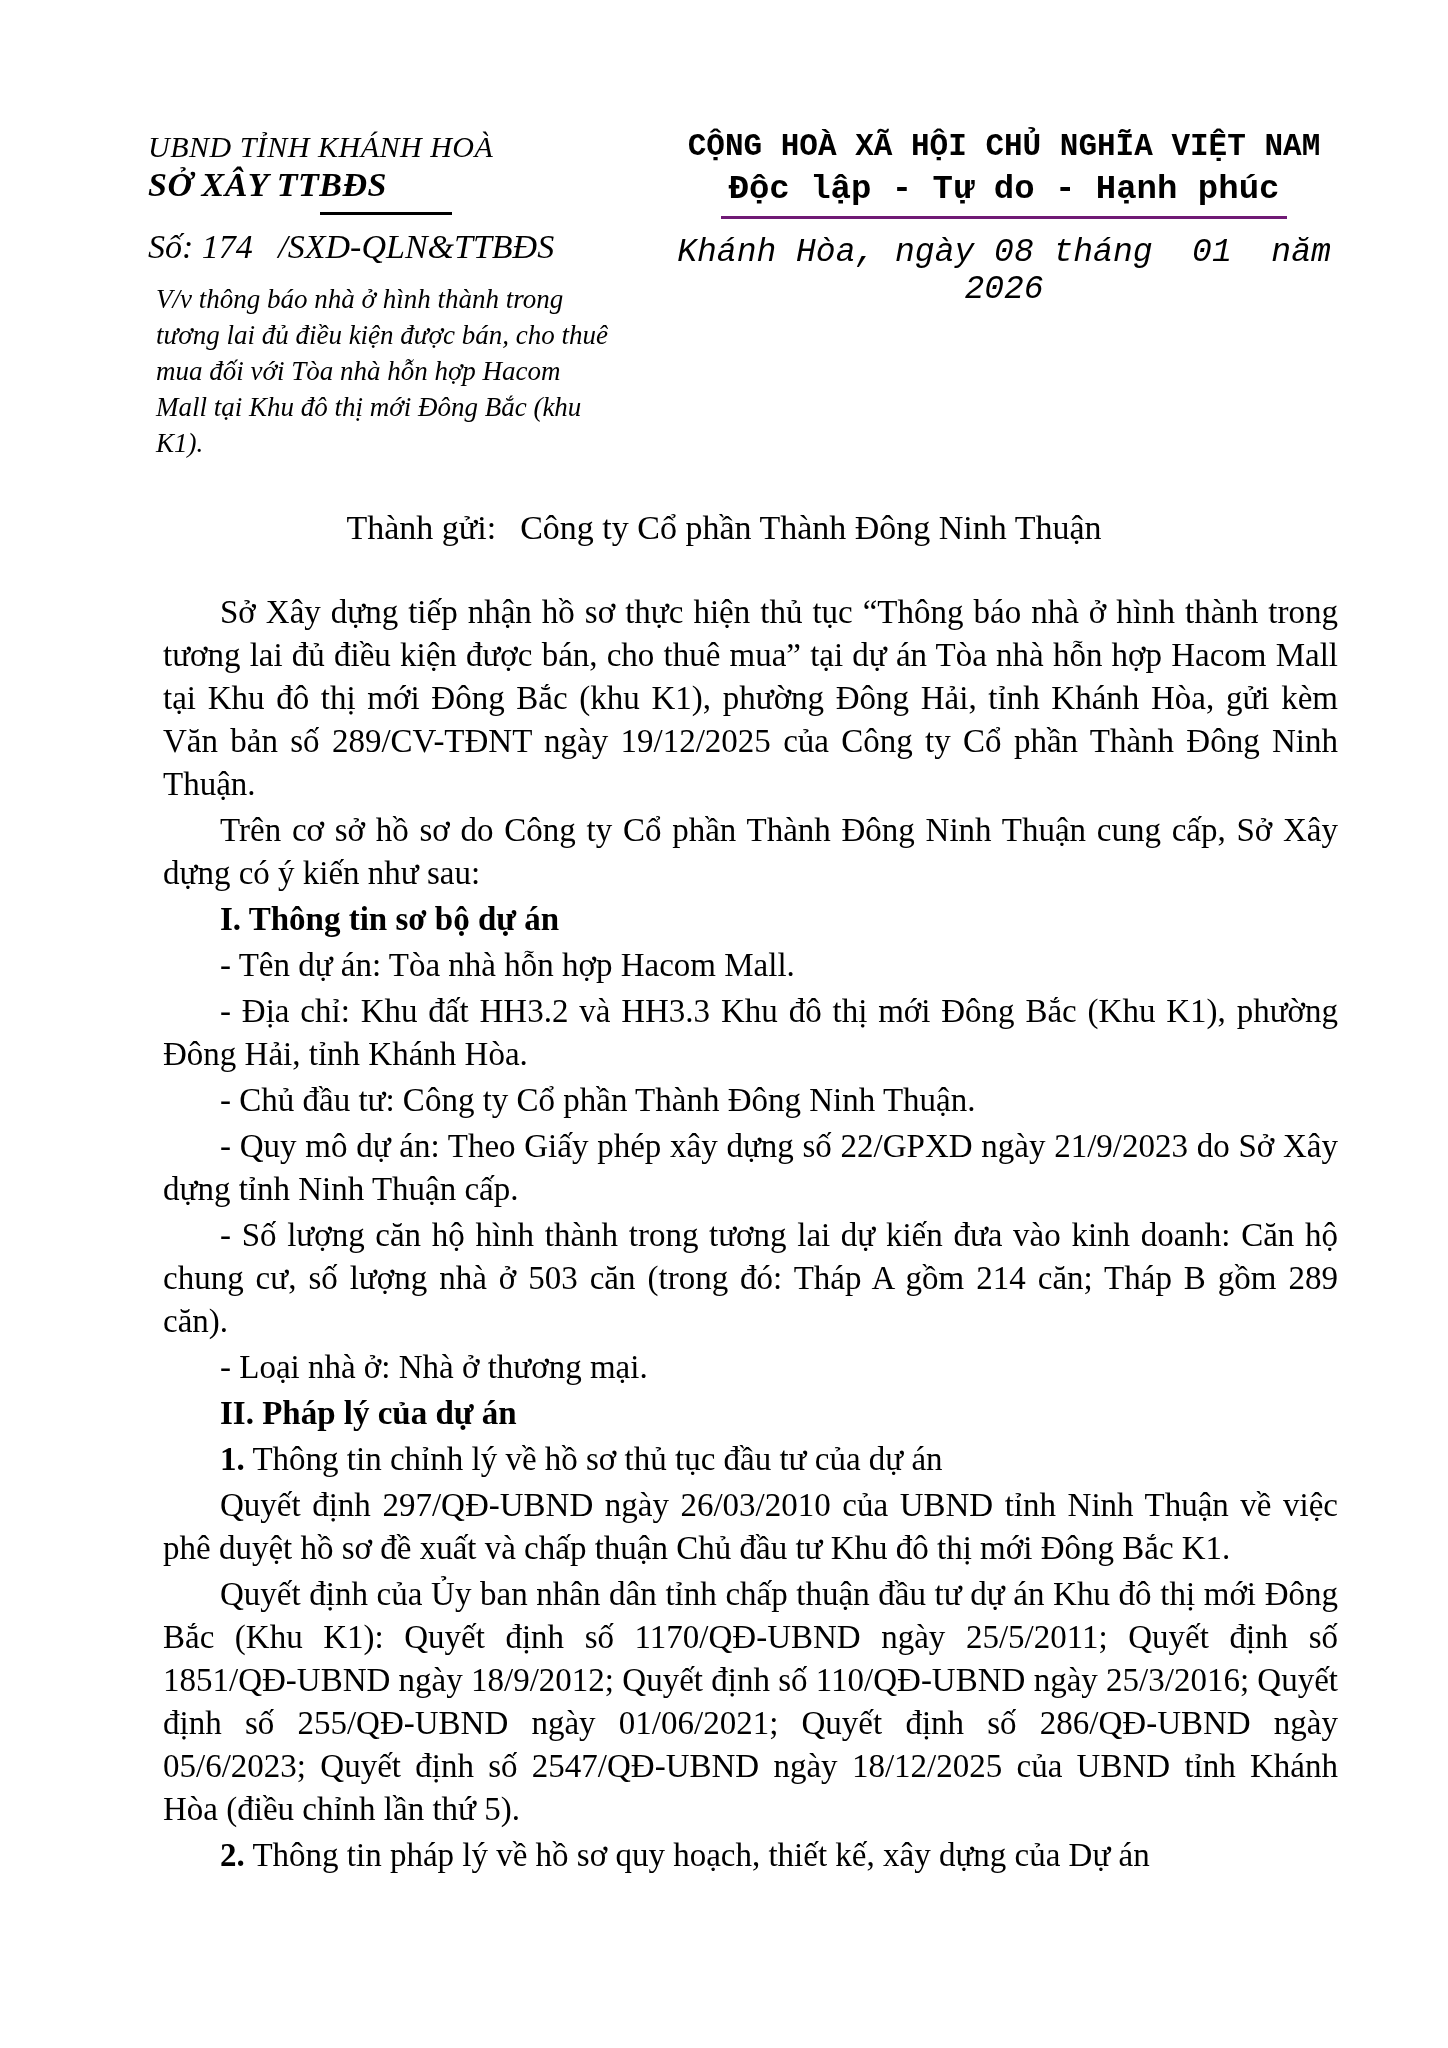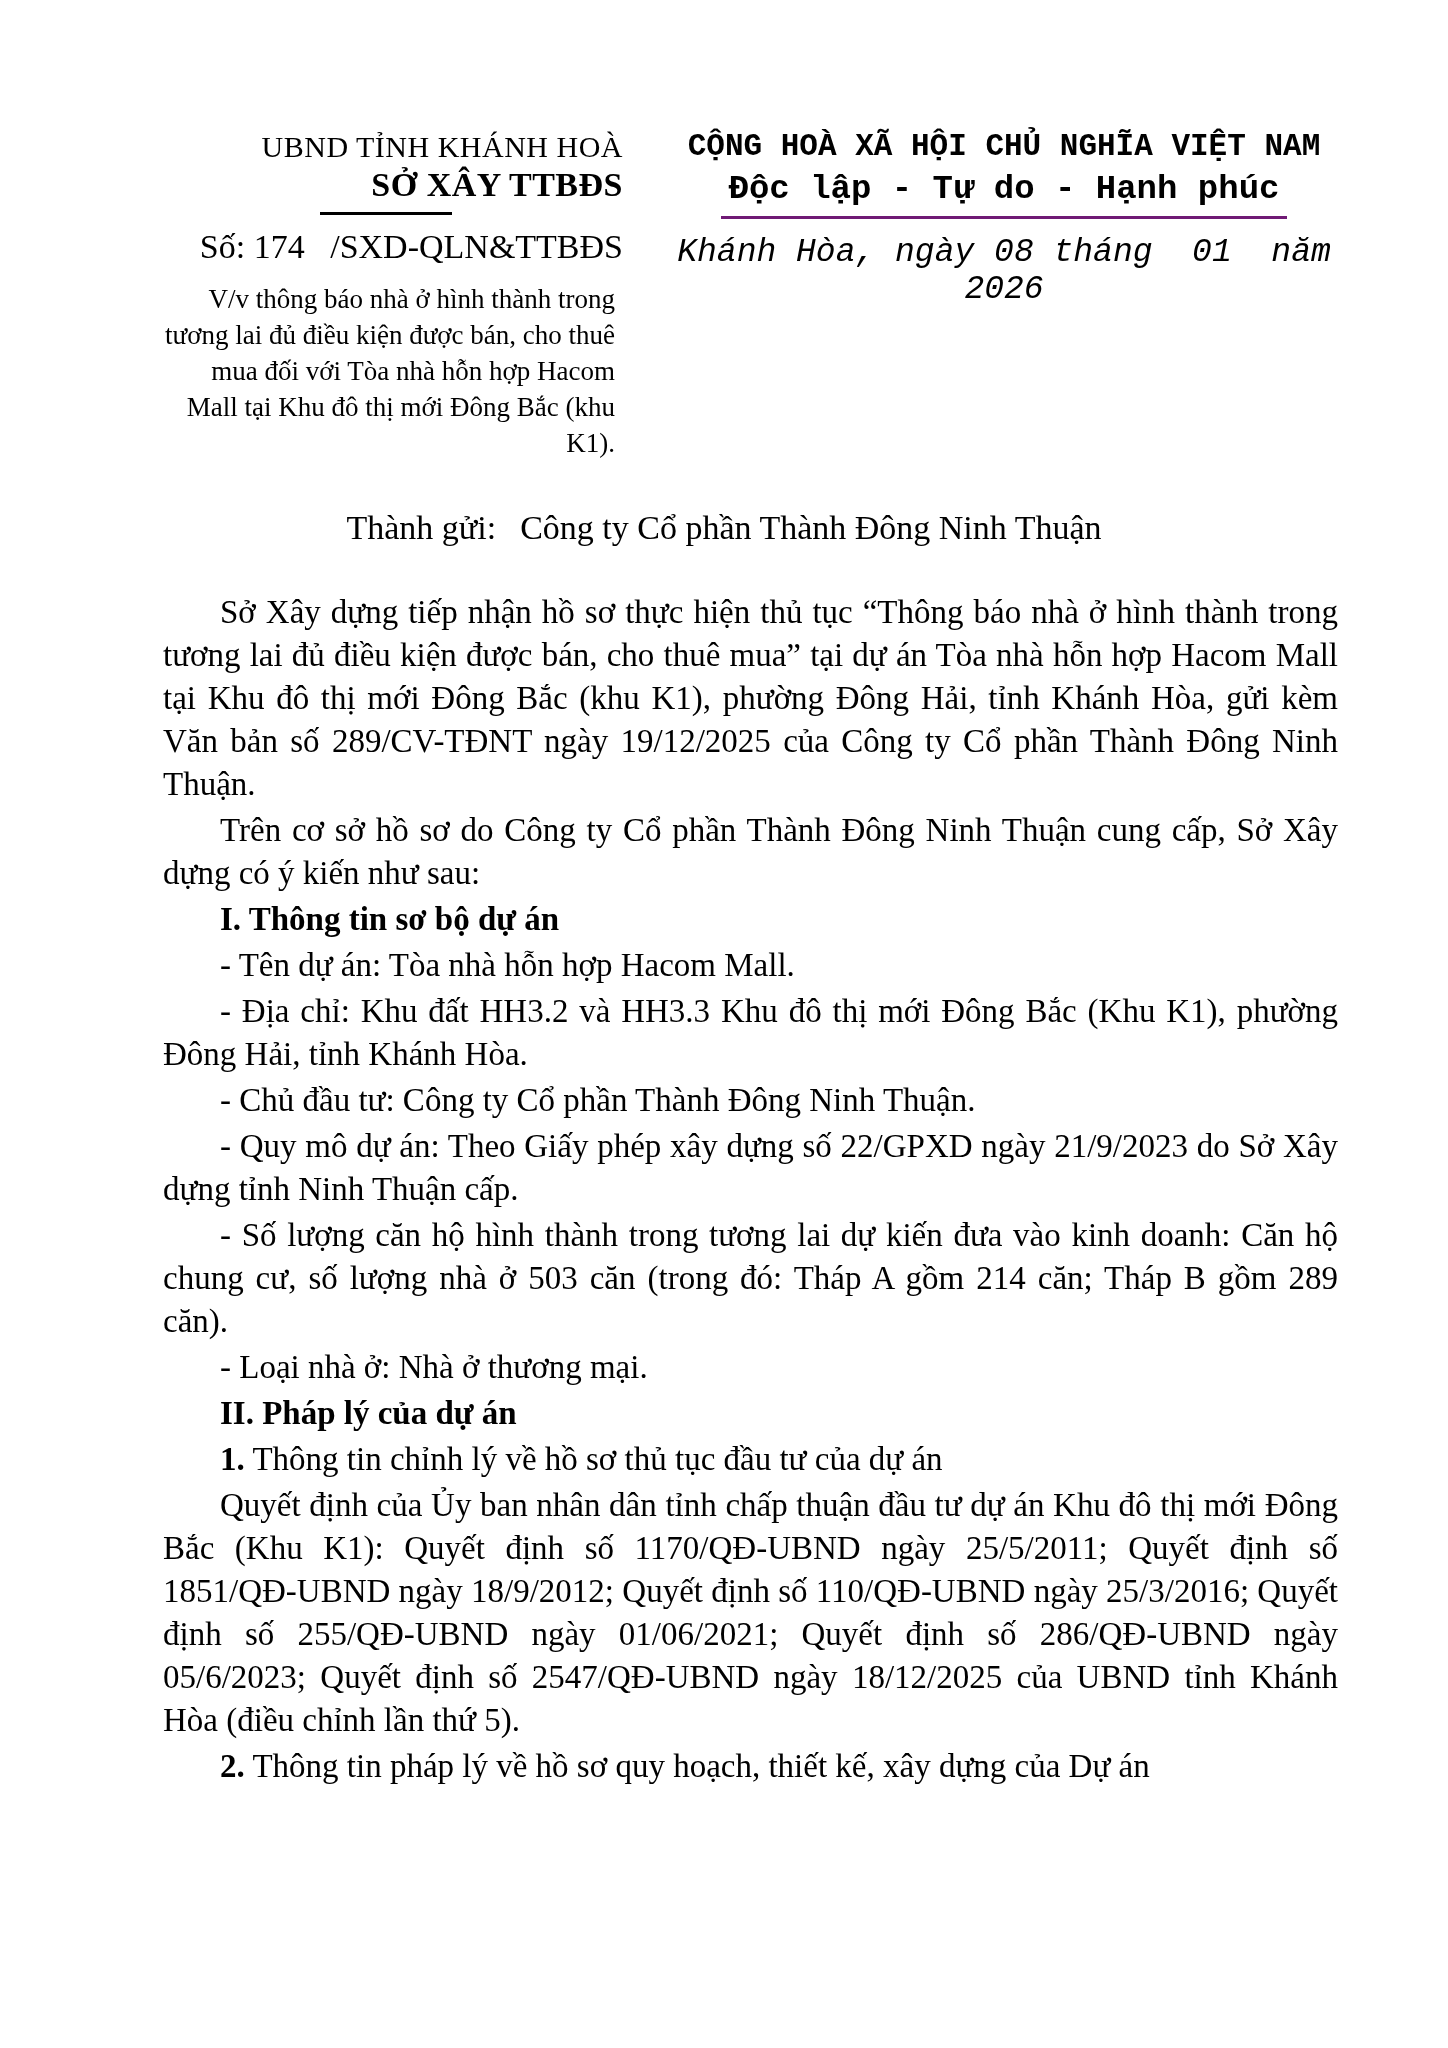--- a/index.html
+++ b/index.html
@@ -11,21 +11,21 @@
     color: #000000;
     font-family: "Liberation Serif", "DejaVu Serif", serif;
     overflow: hidden;
   }
   .doc-header {
     display: flex;
     justify-content: space-between;
     align-items: flex-start;
     padding: 128px 110px 0 148px;
   }
-  .header-left { width: 475px; text-align: right; }
+  .header-left { width: 475px; text-align: left; font-style: italic; }
   .agency-parent { font-size: 30px; line-height: 37px; letter-spacing: .5px; }
   .agency-name { font-size: 34px; font-weight: bold; line-height: 40px; letter-spacing: .5px; }
   .agency-rule { width: 132px; border-top: 3px solid #000; margin: 7px auto 0 auto; }
   .doc-number { font-size: 34px; margin-top: 13px; white-space: pre-wrap; }
   .subject { font-size: 27px; line-height: 36px; margin-top: 15px; padding: 0 8px; }
 
   .header-right { width: 668px; text-align: center; font-family: Liberation Mono, monospace; }
   .country { font-size: 31px; font-weight: bold; line-height: 38px; }
   .motto {
     display: inline-block;
@@ -87,17 +87,18 @@
     <p>Trên cơ sở hồ sơ do Công ty Cổ phần Thành Đông Ninh Thuận cung cấp, Sở Xây dựng có ý kiến như sau:</p>
     <p class="heading">I. Thông tin sơ bộ dự án</p>
     <p>- Tên dự án: Tòa nhà hỗn hợp Hacom Mall.</p>
     <p>- Địa chỉ: Khu đất HH3.2 và HH3.3 Khu đô thị mới Đông Bắc (Khu K1), phường Đông Hải, tỉnh Khánh Hòa.</p>
     <p>- Chủ đầu tư: Công ty Cổ phần Thành Đông Ninh Thuận.</p>
     <p>- Quy mô dự án: Theo Giấy phép xây dựng số 22/GPXD ngày 21/9/2023 do Sở Xây dựng tỉnh Ninh Thuận cấp.</p>
     <p>- Số lượng căn hộ hình thành trong tương lai dự kiến đưa vào kinh doanh: Căn hộ chung cư, số lượng nhà ở 503 căn (trong đó: Tháp A gồm 214 căn;  Tháp B gồm 289 căn).</p>
     <p>- Loại nhà ở: Nhà ở thương mại.</p>
     <p class="heading">II. Pháp lý của dự án</p>
     <p><span class="bold">1.</span><span> Thông tin chỉnh lý về hồ sơ thủ tục đầu tư của dự án</span></p>
+    <p>Quyết định 297/QĐ-UBND ngày 26/03/2010 của UBND tỉnh Ninh Thuận về việc phê duyệt hồ sơ đề xuất và chấp thuận Chủ đầu tư Khu đô thị mới Đông Bắc K1.</p>
     <p>Quyết định của Ủy ban nhân dân tỉnh chấp thuận đầu tư dự án Khu đô thị mới Đông Bắc (Khu K1): Quyết định số 1170/QĐ-UBND ngày 25/5/2011; Quyết định số 1851/QĐ-UBND ngày 18/9/2012; Quyết định số 110/QĐ-UBND ngày 25/3/2016; Quyết định số 255/QĐ-UBND ngày 01/06/2021; Quyết định số 286/QĐ-UBND ngày 05/6/2023; Quyết định số 2547/QĐ-UBND ngày 18/12/2025 của UBND tỉnh Khánh Hòa (điều chỉnh lần thứ 5).</p>
     <p><span class="bold">2.</span><span> Thông tin pháp lý về hồ sơ quy hoạch, thiết kế, xây dựng của Dự án</span></p>
   </main>
 
 </div>
 
 </body></html>

